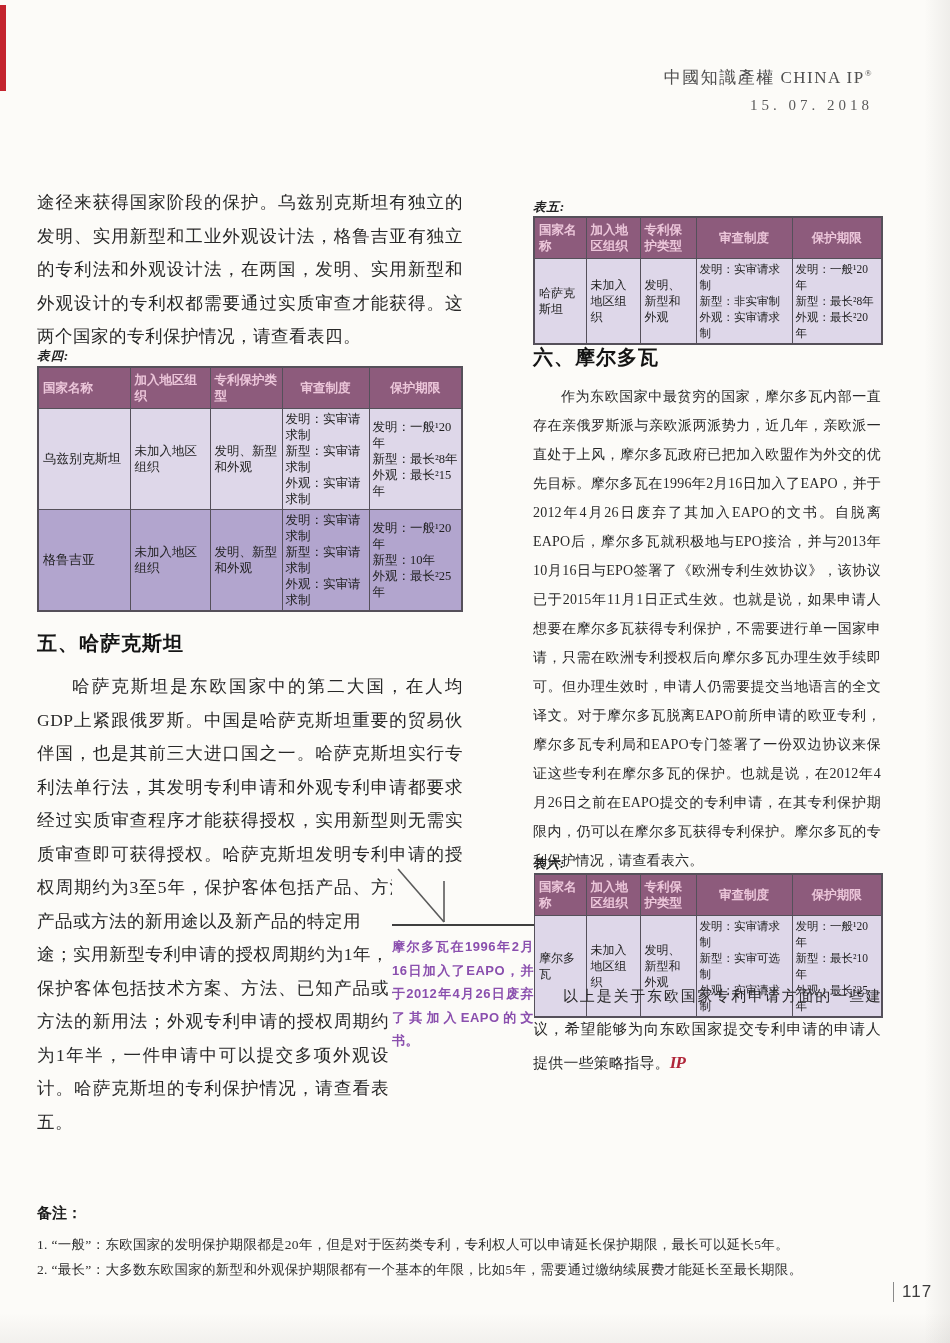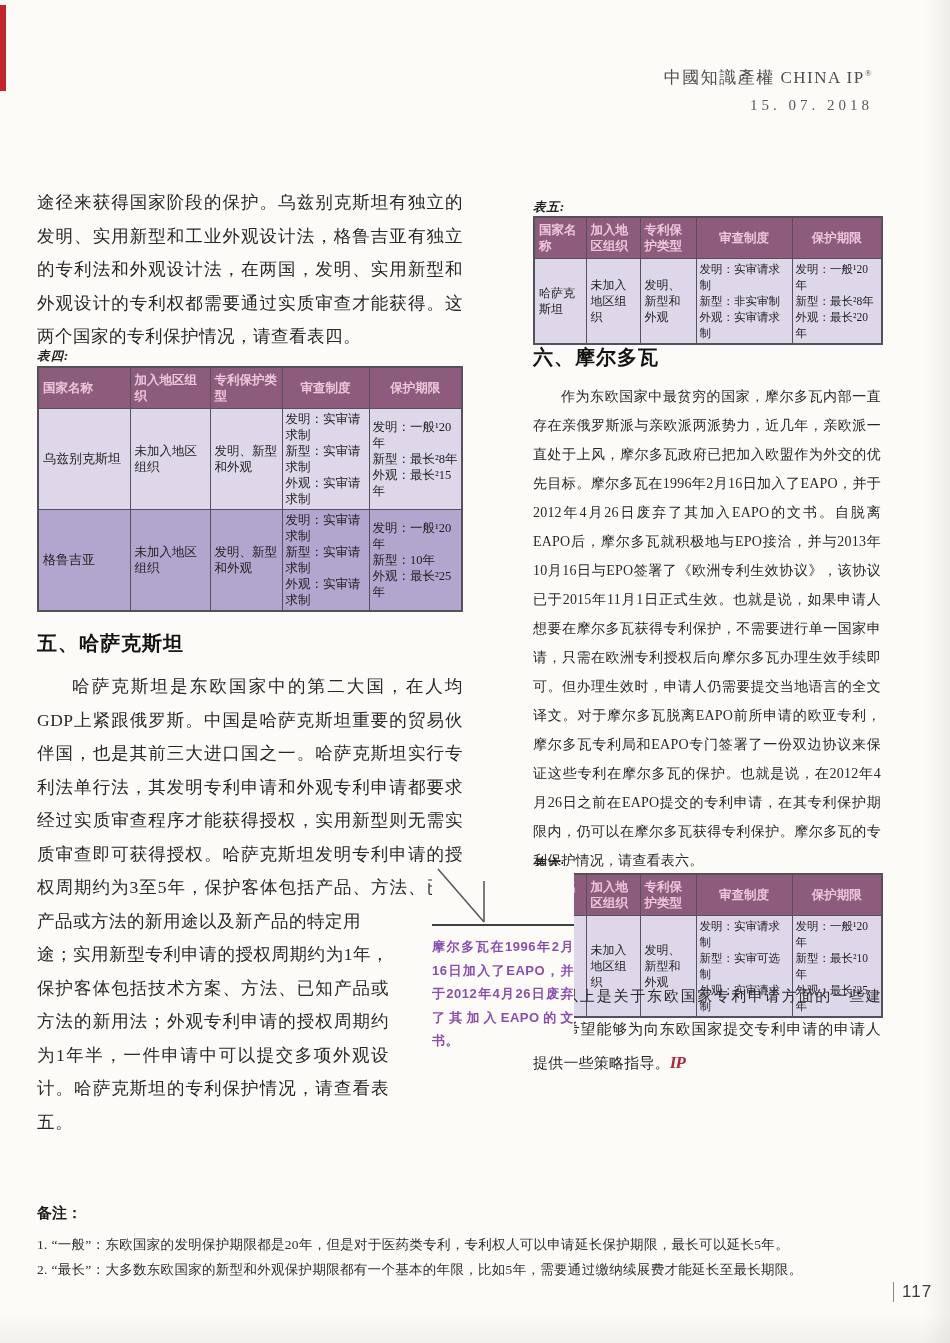--- a/index.html
+++ b/index.html
@@ -36,21 +36,21 @@
   th,td{border:1px solid #55505a;vertical-align:middle;}
   th{background:#8d5b7c;color:#ecc6da;font-family:"Liberation Sans","DejaVu Sans",sans-serif;
      font-weight:bold;font-size:12.5px;line-height:16px;text-align:left;padding:4px 4px;}
   th.c{text-align:center;}
   td{font-size:12.5px;line-height:16px;color:#1f1f1f;padding:3px 4px;background:#ded7e9;}
   tr.dark td{background:#b2a5ce;}
   td.multi{padding:2px 3px;}
   .t56 td{font-size:12px;}
   .t56 td.multi{font-size:11.5px;line-height:16px;}
 
-  .callout{left:392px;top:866px;width:142px;background:#fcfbf8;z-index:6;margin-left:40px;}
+  .callout{left:392px;top:866px;width:142px;background:#fcfbf8;z-index:6;}
   .callout svg{display:block;}
   .callout-rule{border-bottom:2px solid #3f3f3f;margin:0 0 9px 0;}
   .callout-text{font-family:"Liberation Sans","DejaVu Sans",sans-serif;
     font-weight:bold;font-size:13px;line-height:23.5px;color:#8a4fae;
     letter-spacing:0.5px;text-align:justify;}
 
   .right-para{font-size:14px;line-height:29px;text-align:justify;letter-spacing:0.2px;color:#282828;}
   .closing{font-size:15px;line-height:33px;}
   .ip-mark{font-family:"Liberation Serif","DejaVu Serif",serif;
     font-style:italic;font-weight:bold;color:#b0263a;font-size:17px;letter-spacing:-1px;}

